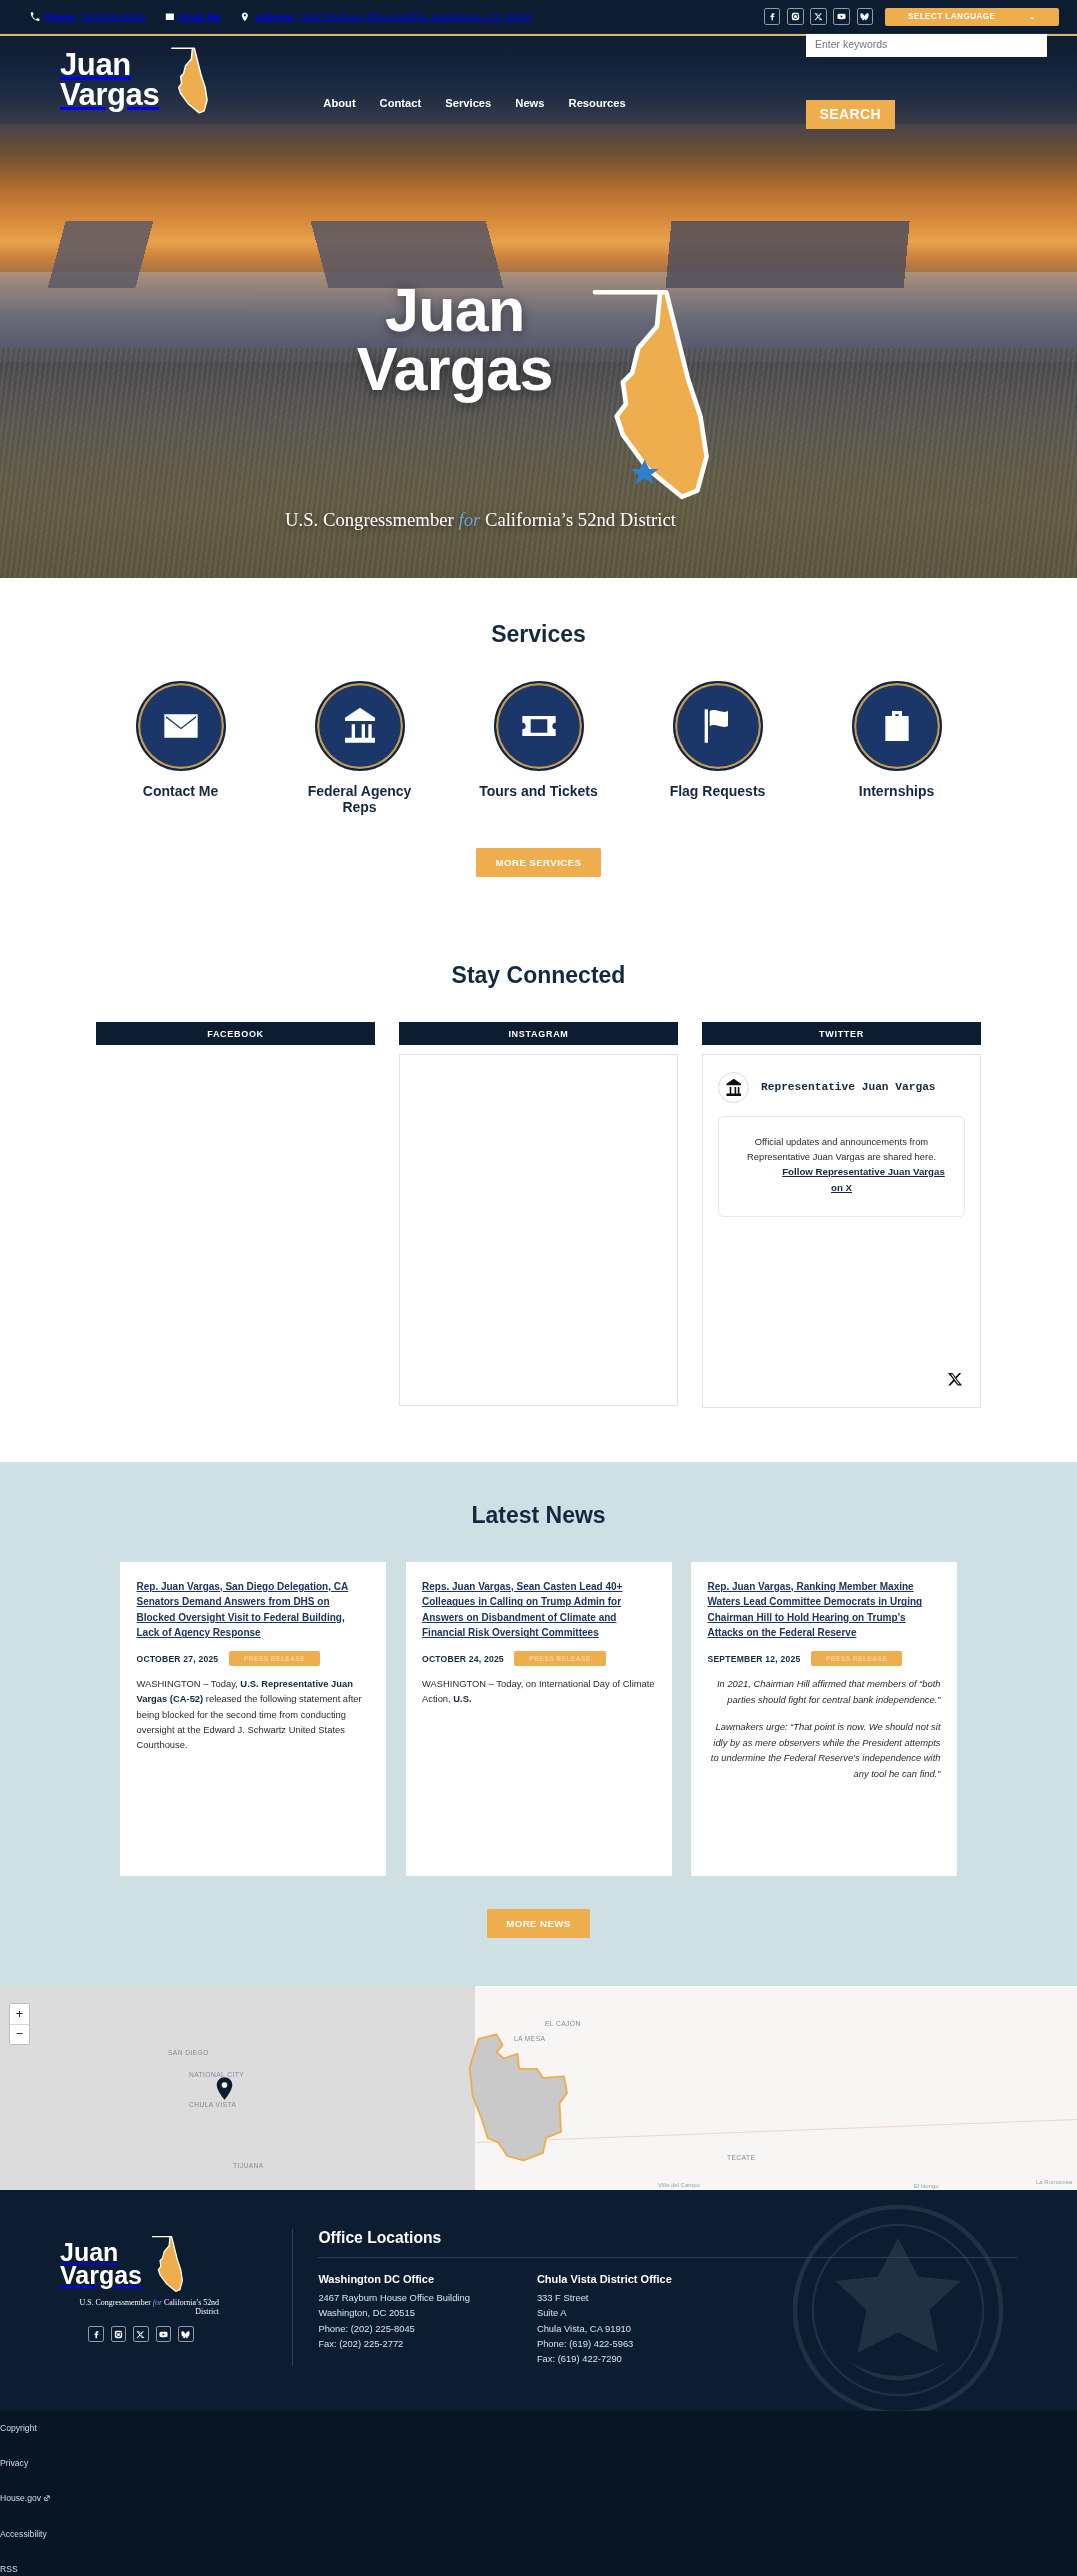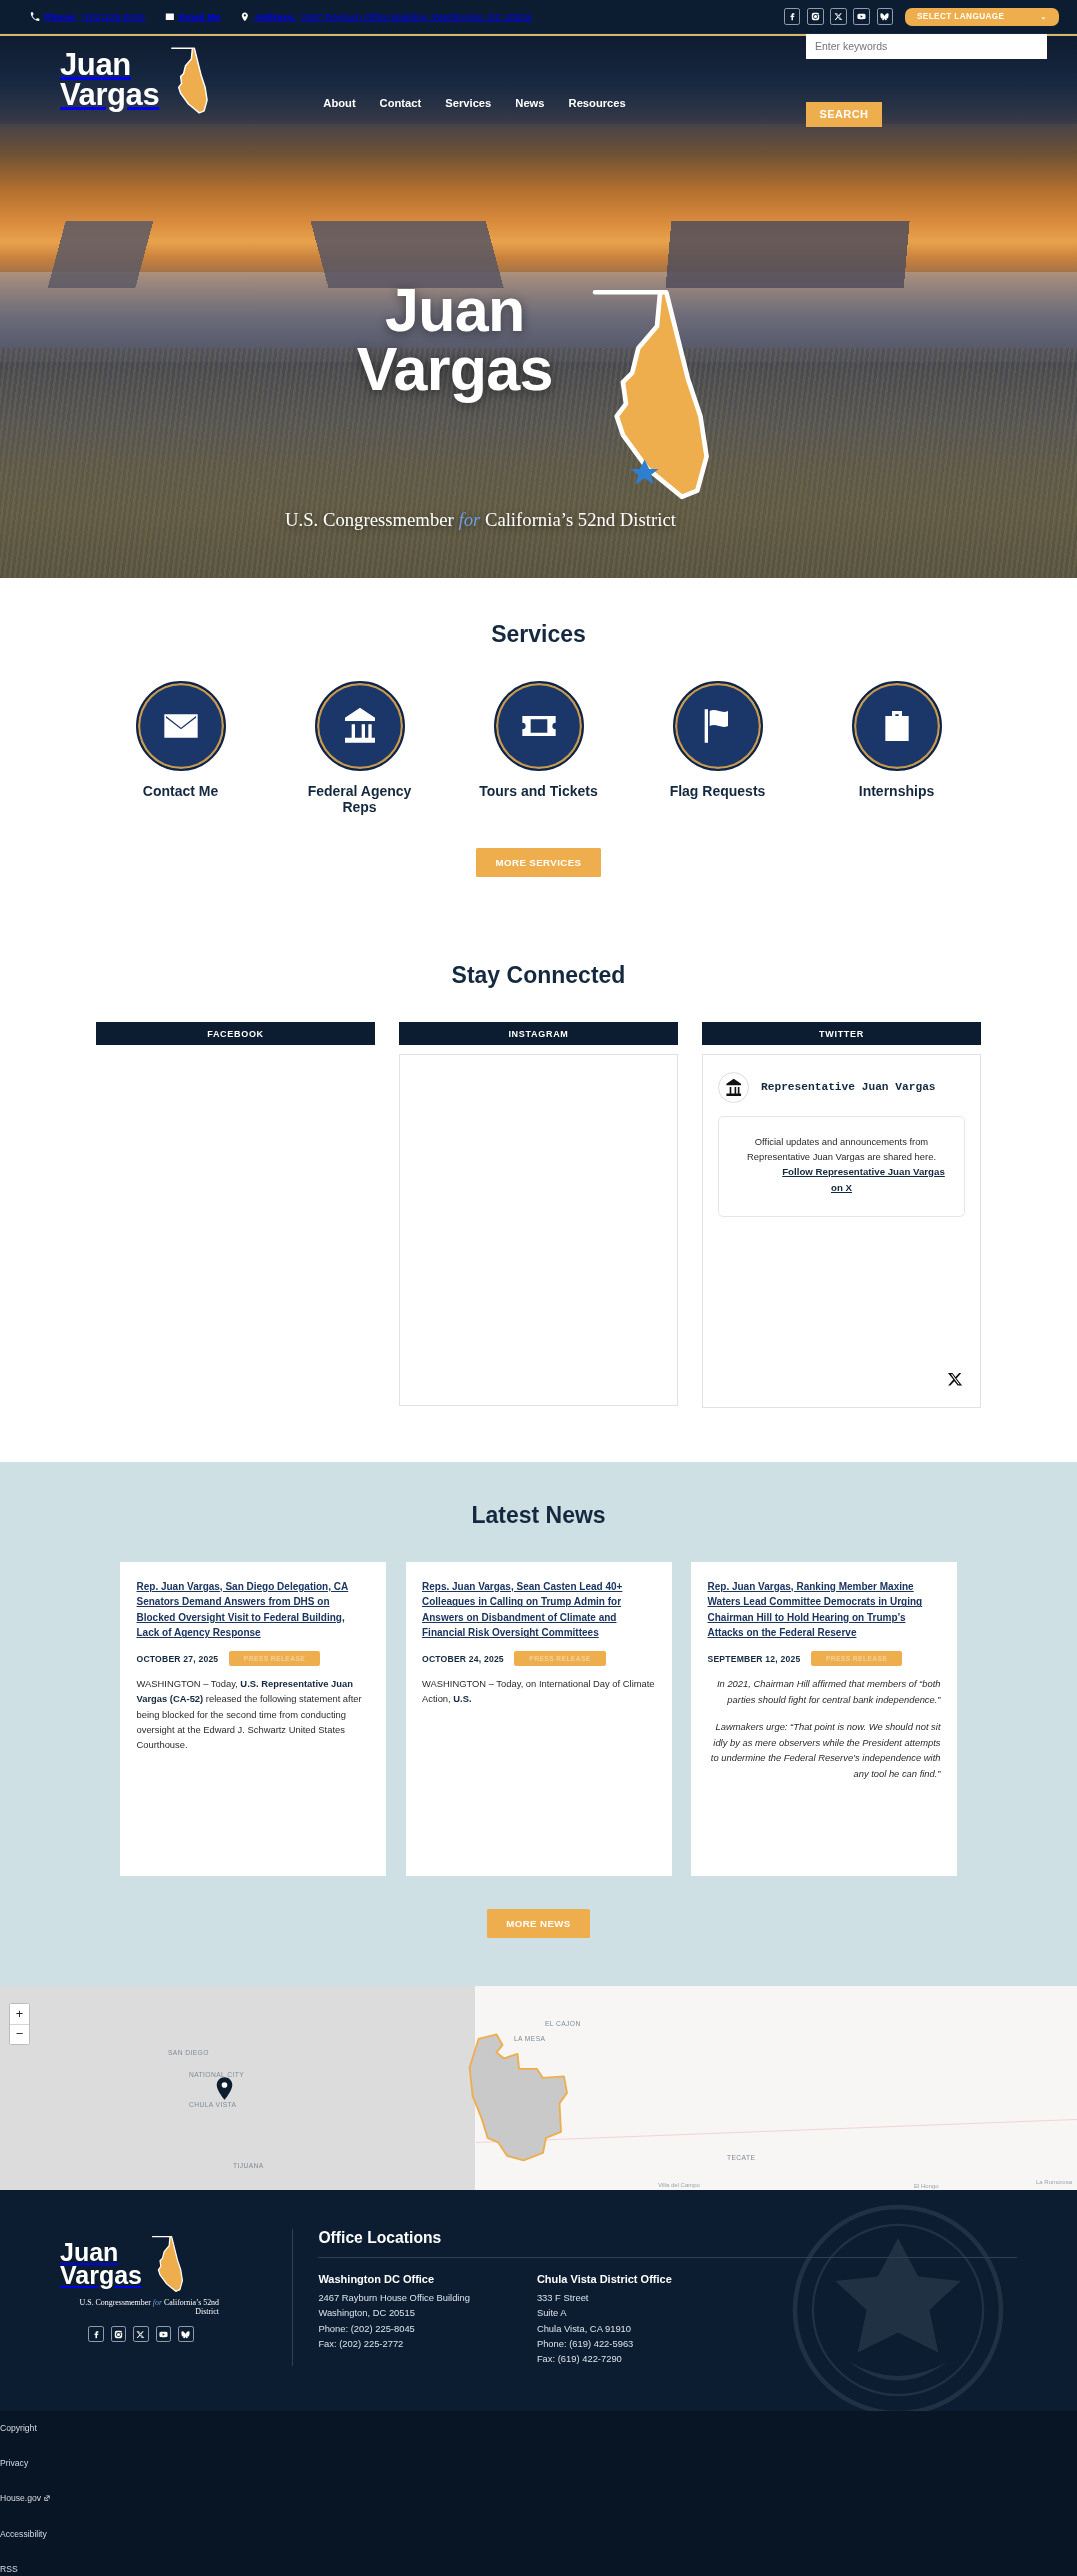--- a/index.html
+++ b/index.html
@@ -36,24 +36,24 @@
     display: flex; align-items: center; justify-content: center;
   }
   .soc-sq svg { width: 9px; height: 9px; fill: #ffffff; }
   .lang-select {
     background: #eeae4d;
     color: #ffffff;
     font-weight: bold;
     font-size: 8.2px;
     letter-spacing: 0.4px;
     height: 18px;
-    width: 154px;
-    border-radius: 7px;
+    width: 174px;
+    border-radius: 2px;
     display: flex; align-items: center;
-    padding: 0 12px;
+    padding: 0 23px;
     margin-left: 5.2px;
   }
   .lang-select .caret { margin-left: auto; font-size: 7.5px; }
 
   
   .hero {
     position: relative;
     height: 544px;
     overflow: hidden;
     background: #2b2f3a;
@@ -137,21 +137,21 @@
     color: #3a3a3a;
     font-family: "Liberation Sans", sans-serif;
     outline: none;
   }
   .search-btn {
     align-self: flex-start;
     background: #eeae4d;
     color: #ffffff;
     border: none;
     font-weight: bold;
-    font-size: 11px;
+    font-size: 14px;
     letter-spacing: 0.4px;
     padding: 6.7px 13.5px;
     cursor: pointer;
     font-family: "Liberation Sans", sans-serif;
     margin-top: 36px;
   }
   .hero-center {
     position: absolute;
     top: 247px; left: 0; right: 0;
     display: flex; flex-direction: column; align-items: center;

